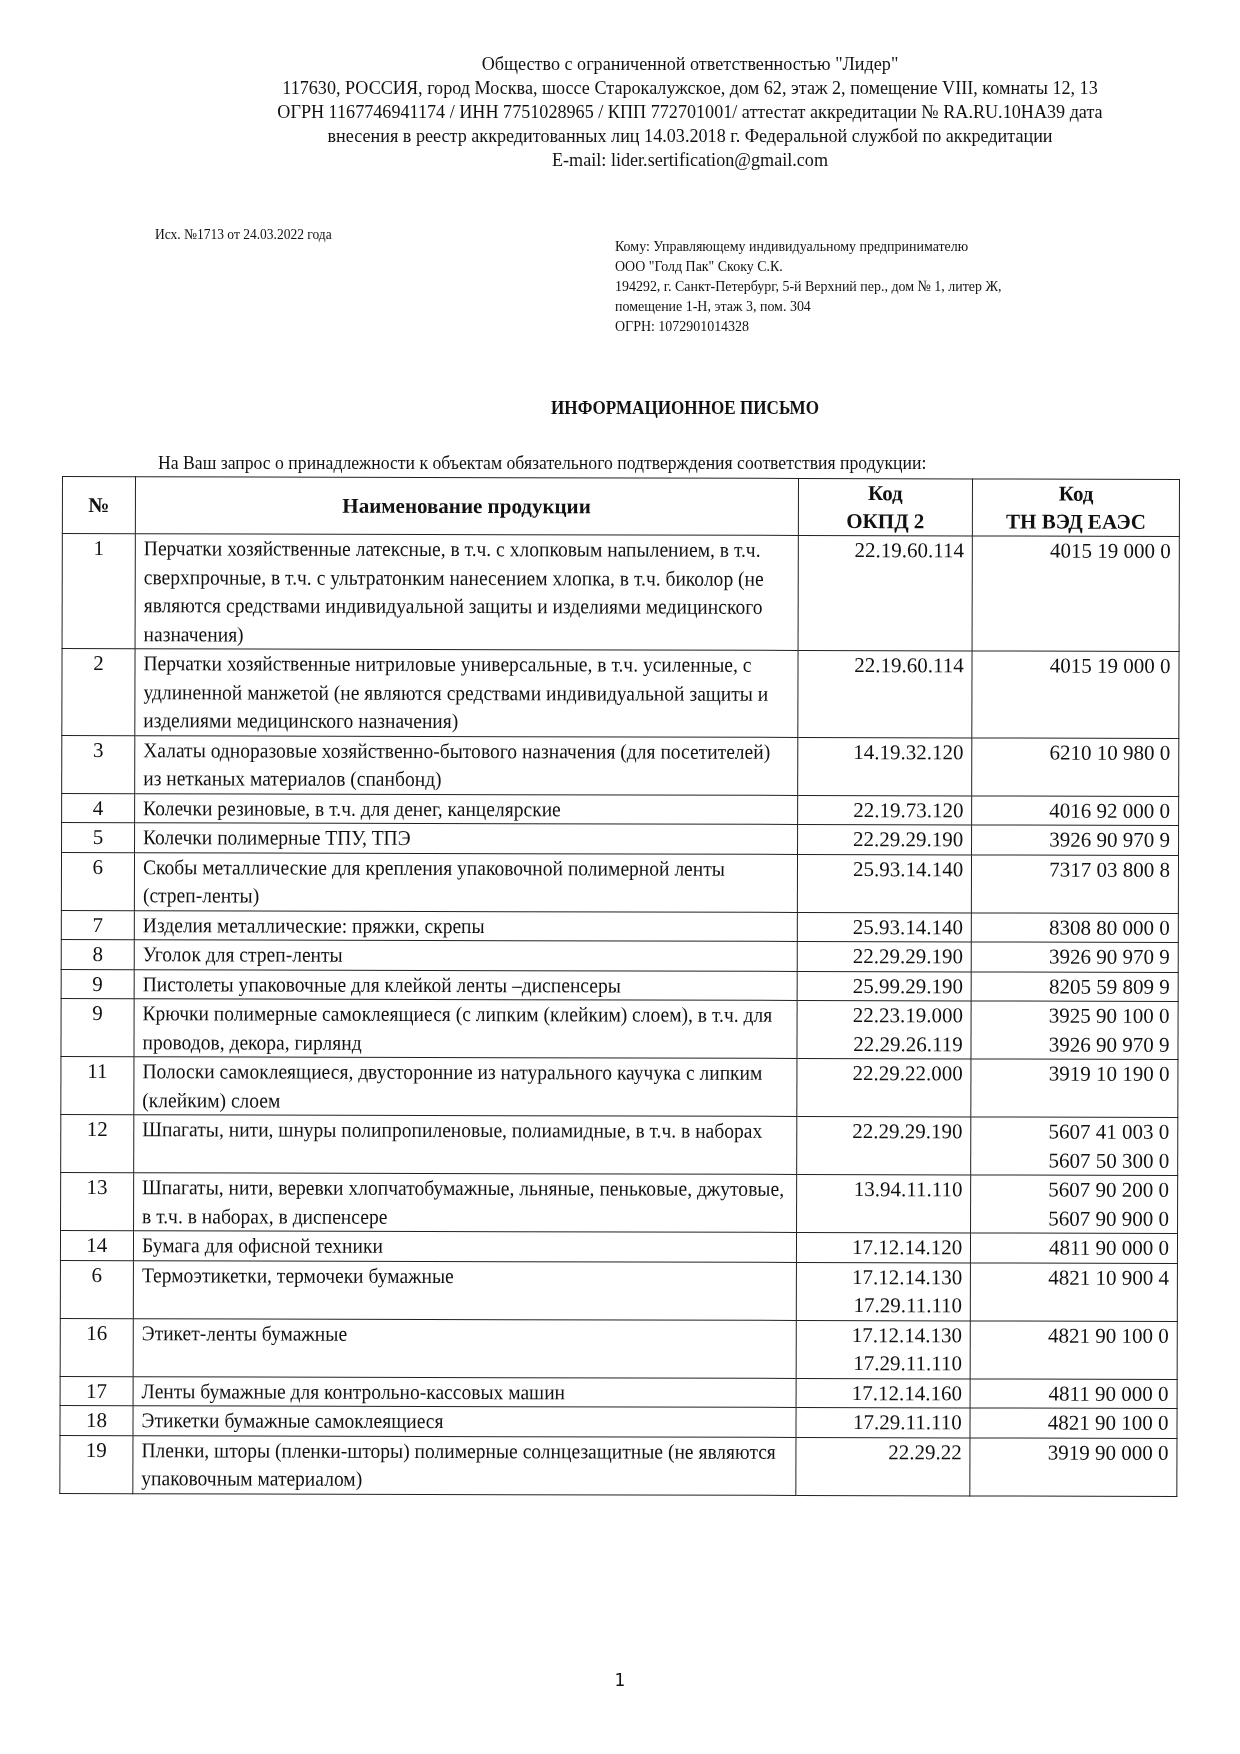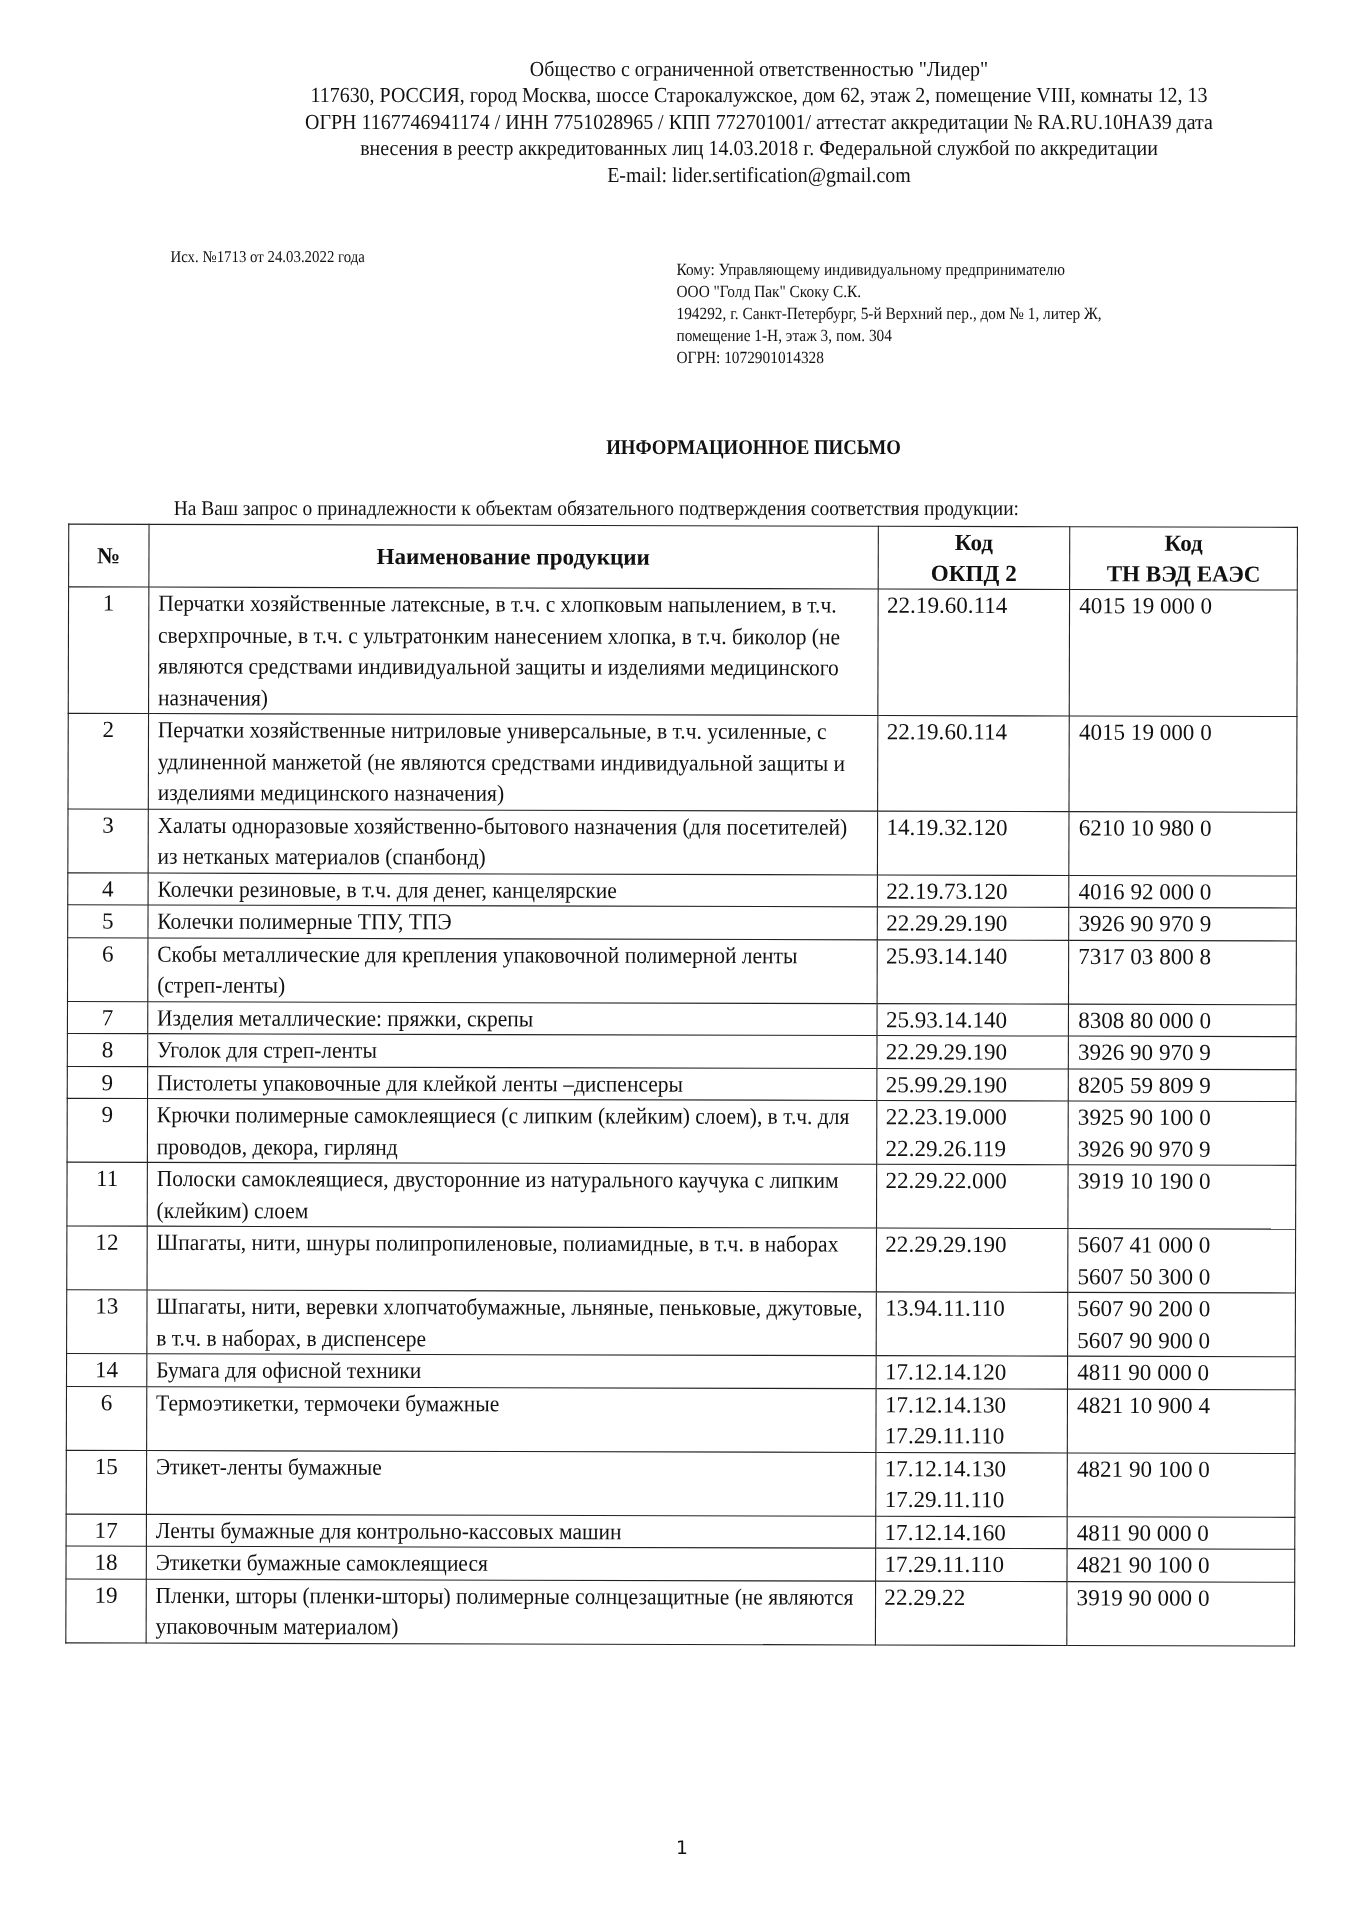--- a/index.html
+++ b/index.html
@@ -42,21 +42,21 @@
       font-family: "Liberation Serif", serif; font-weight: bold; font-size: 21px;
       line-height: 28px; vertical-align: middle; text-align: center; height: 56px;
     }
     th.col-num { width: 56px; }
     th.col-name { width: 648px; }
     th.col-okpd { width: 158px; }
     th.col-tnved { width: 190px; }
     td.num { text-align: center; padding: 0; }
     td.name { text-align: left; }
     td.name span { display: inline-block; transform: scaleX(0.93); transform-origin: left top; width: 107%; }
-    td.code { text-align: left; font-family: "Liberation Serif", serif; }
+    td.code { text-align: right; font-family: "Liberation Serif", serif; }
     td.code div { white-space: nowrap; }
     .page-number {
       position: absolute; left: 0; width: 1240px; top: 1670px; text-align: center;
       font-family: "DejaVu Sans", sans-serif; font-size: 17px;
     }
   </style>
 </head>
 <body>
 
 <div class="header">
@@ -208,21 +208,21 @@
           <div>3919 10 190 0</div>
         </td>
       </tr>
       <tr>
         <td class="num">12</td>
         <td class="name"><span>Шпагаты, нити, шнуры полипропиленовые, полиамидные, в т.ч. в наборах</span></td>
         <td class="code">
           <div>22.29.29.190</div>
         </td>
         <td class="code">
-          <div>5607 41 000 0</div>
+          <div>5607 41 003 0</div>
           <div>5607 50 300 0</div>
         </td>
       </tr>
       <tr>
         <td class="num">13</td>
         <td class="name"><span>Шпагаты, нити, веревки хлопчатобумажные, льняные, пеньковые, джутовые, в т.ч. в наборах, в диспенсере</span></td>
         <td class="code">
           <div>13.94.11.110</div>
         </td>
         <td class="code">
@@ -245,21 +245,21 @@
         <td class="name"><span>Термоэтикетки, термочеки бумажные</span></td>
         <td class="code">
           <div>17.12.14.130</div>
           <div>17.29.11.110</div>
         </td>
         <td class="code">
           <div>4821 10 900 4</div>
         </td>
       </tr>
       <tr>
-        <td class="num">15</td>
+        <td class="num">16</td>
         <td class="name"><span>Этикет-ленты бумажные</span></td>
         <td class="code">
           <div>17.12.14.130</div>
           <div>17.29.11.110</div>
         </td>
         <td class="code">
           <div>4821 90 100 0</div>
         </td>
       </tr>
       <tr>

